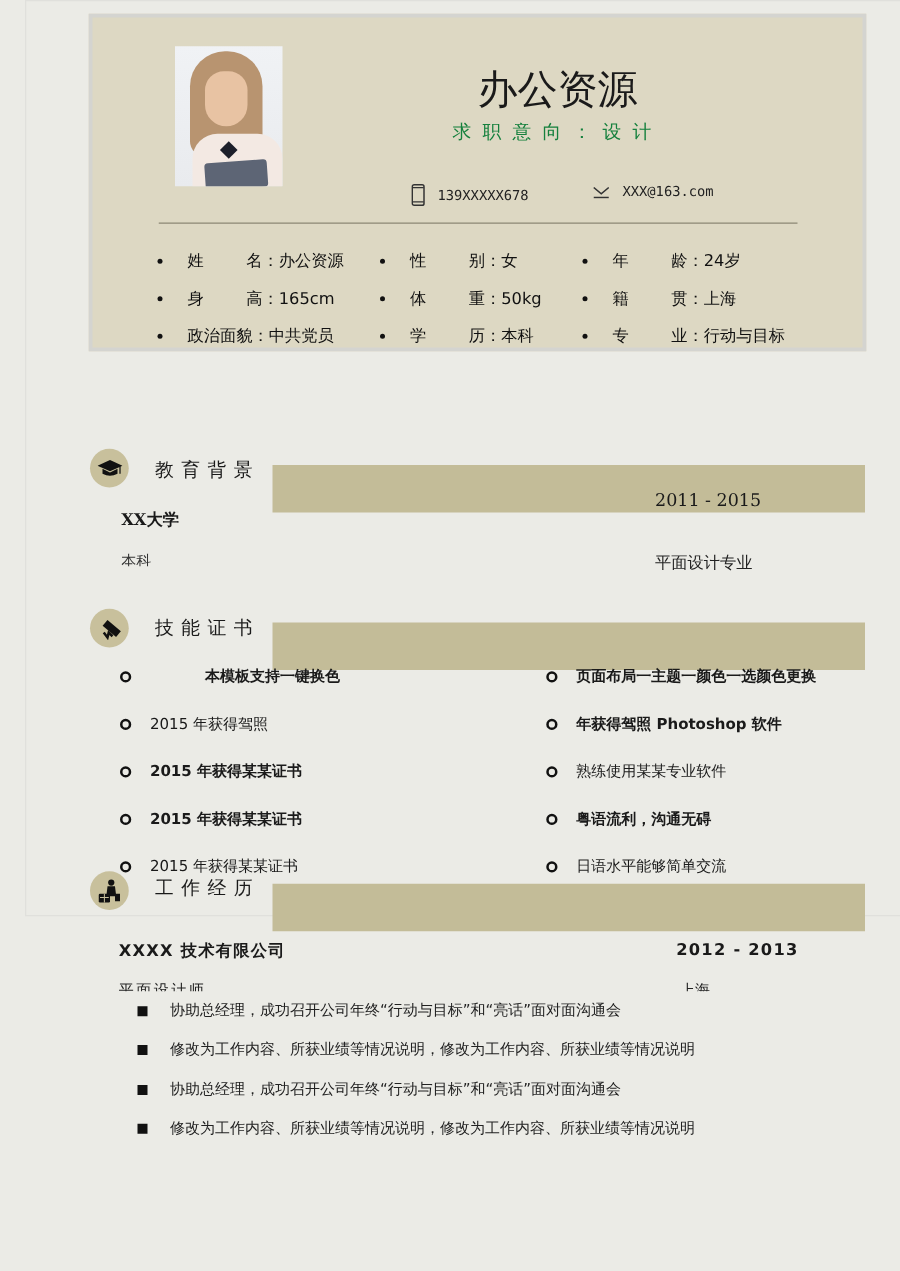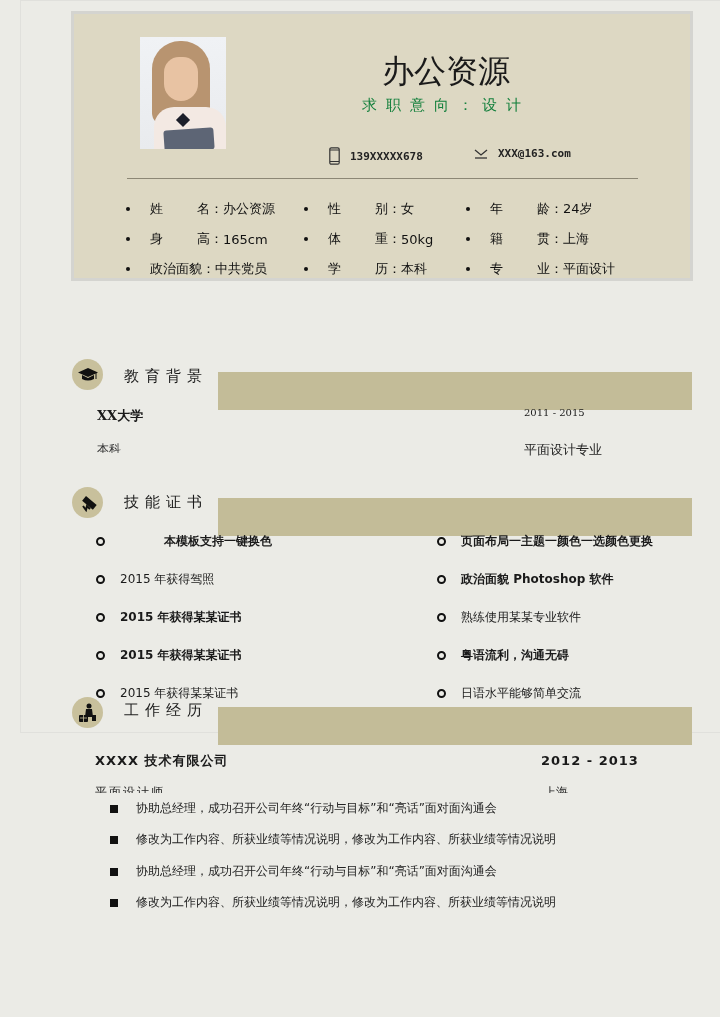--- a/index.html
+++ b/index.html
@@ -24,21 +24,21 @@
     overflow: hidden;
   }
   .photo .hair { position: absolute; left: 12px; top: 4px; width: 58px; height: 84px; background: #b89470; border-radius: 28px 28px 12px 12px; }
   .photo .face { position: absolute; left: 24px; top: 20px; width: 34px; height: 44px; background: #e8c3a3; border-radius: 16px 16px 18px 18px; }
   .photo .blouse { position: absolute; left: 14px; top: 70px; width: 72px; height: 42px; background: #f3e9e3; border-radius: 20px 20px 0 0; }
   .photo .bow { position: absolute; left: 38px; top: 78px; width: 10px; height: 10px; background: #1c1f2a; transform: rotate(45deg); }
   .photo .folder { position: absolute; left: 24px; top: 92px; width: 50px; height: 22px; background: #5d6575; border-radius: 3px; transform: rotate(-4deg); }
 
   .name-title { position: absolute; left: 0; right: 0; top: 36px; padding-left: 128px; text-align: center; font-family: "DejaVu Serif", "Liberation Serif", serif; font-size: 32px; color: #1a1a1a; }
   .job-intent { position: absolute; left: 0; right: 0; top: 82px; padding-left: 128px; text-align: center; font-size: 15px; letter-spacing: 9px; color: #15803d; }
-  .contact-row { position: absolute; top: 133px; font-family: "DejaVu Sans Mono", "Liberation Mono", monospace; font-size: 11px; color: #222; display: flex; align-items: center; font-weight: bold; }
+  .contact-row { position: absolute; top: 133px; font-family: "DejaVu Sans Mono", "Liberation Mono", monospace; font-size: 11px; color: #222; display: flex; align-items: center; }
   .contact-phone { left: 255px; }
   .contact-email { left: 400px; }
   .contact-row .ico { margin-right: 10px; display: inline-flex; }
   .divider { position: absolute; left: 53px; top: 164px; width: 511px; height: 1px; background: #8c8775; }
 
   .info-grid { position: absolute; left: 52px; top: 180px; width: 520px; }
   .info-row { display: flex; height: 30px; align-items: center; }
   .info-cell { display: flex; align-items: center; font-size: 13px; color: #111; }
   .info-cell .dot { width: 4px; height: 4px; background: #111; border-radius: 50%; margin-right: 20px; }
   .info-cell.c1 { width: 178px; }
@@ -47,21 +47,21 @@
   .info-key { display: inline-block; }
   .info-key.spaced { width: 60px; display: inline-flex; justify-content: space-between; }
   .info-key.spaced span { display: inline-block; }
 
   
   .section-icon { position: absolute; left: 51px; width: 31px; height: 31px; border-radius: 50%; background: #c8c09c; display: flex; align-items: center; justify-content: center; }
   .section-title { position: absolute; left: 103px; font-size: 15px; letter-spacing: 6px; color: #1a1a1a; font-family: "DejaVu Serif", "Liberation Serif", serif; }
   .section-bar { position: absolute; left: 197px; width: 474px; height: 38px; background: #c3bc98; }
 
   .edu-school { position: absolute; left: 76px; top: 406px; font-size: 13px; font-weight: bold; font-family: "DejaVu Serif", "Liberation Serif", serif; }
-  .edu-years { position: absolute; left: 503px; top: 406px; font-size: 10px; font-family: "DejaVu Serif", "Liberation Serif", serif; }
+  .edu-years { position: absolute; left: 503px; top: 392px; font-size: 14px; font-family: "DejaVu Serif", "Liberation Serif", serif; }
   .edu-degree { position: absolute; left: 76px; top: 440px; height: 12px; overflow: hidden; font-size: 12px; color: #333; }
   .edu-major { position: absolute; left: 503px; top: 440px; font-size: 13px; color: #222; }
 
   .skill { position: absolute; display: flex; align-items: center; font-size: 12px; color: #1a1a1a; }
   .skill .ring { width: 9px; height: 9px; border: 2.5px solid #111; border-radius: 50%; margin-right: 15px; flex-shrink: 0; }
   .skill.bold .txt { font-weight: bold; }
   .skill.left { left: 75px; }
   .skill.right { left: 416px; }
 
   .work-company { position: absolute; left: 74px; top: 751px; font-size: 13px; font-weight: bold; letter-spacing: 1px; }
@@ -188,21 +188,21 @@
           <span>：</span>
           <span>本科</span>
         </div>
         <div class="info-cell c3">
           <span class="dot"></span>
           <span class="info-key spaced">
               <span>专</span>
               <span>业</span>
             </span>
           <span>：</span>
-          <span>平面设计</span>
+          <span>行动与目标</span>
         </div>
       </div>
     </div>
   </div>
 
   <div class="section-icon" style="top:358px;">
     <svg width="20" height="14" viewBox="0 0 20 14">
         <path d="M10 0 L20 4.5 L10 9 L0 4.5 Z" fill="#111"></path>
         <path d="M4 7 L4 11 Q10 14 16 11 L16 7 L10 10 Z" fill="#111"></path>
         <line x1="18" y1="5" x2="18" y2="11" stroke="#111" stroke-width="1"></line>
@@ -245,21 +245,21 @@
       <span class="ring"></span>
       <span class="txt">2015 年获得某某证书</span>
     </div>
 
   <div class="skill right bold" style="top:532px;">
       <span class="ring"></span>
       <span class="txt">页面布局一主题一颜色一选颜色更换</span>
     </div>
   <div class="skill right bold" style="top:570px;">
       <span class="ring"></span>
-      <span class="txt">政治面貌 Photoshop 软件</span>
+      <span class="txt">年获得驾照 Photoshop 软件</span>
     </div>
   <div class="skill right" style="top:608px;">
       <span class="ring"></span>
       <span class="txt">熟练使用某某专业软件</span>
     </div>
   <div class="skill right bold" style="top:646px;">
       <span class="ring"></span>
       <span class="txt">粤语流利，沟通无碍</span>
     </div>
   <div class="skill right" style="top:684px;">

